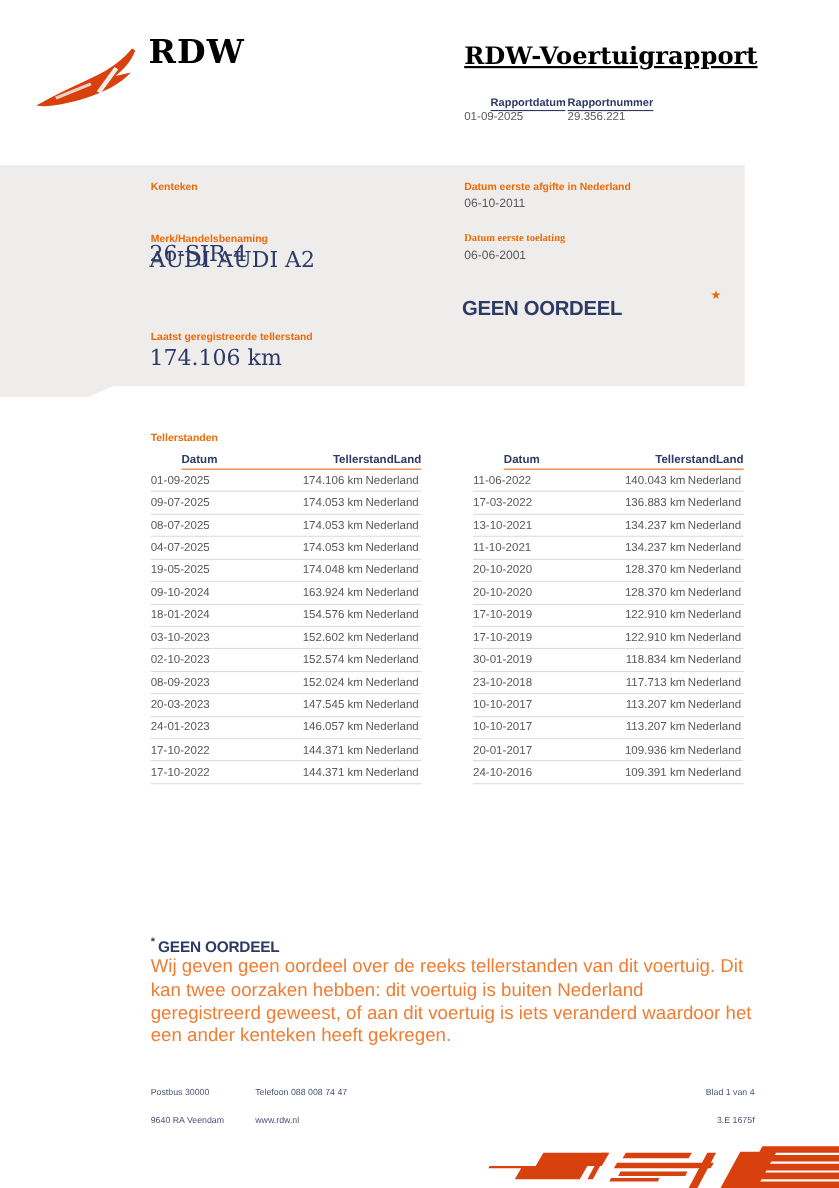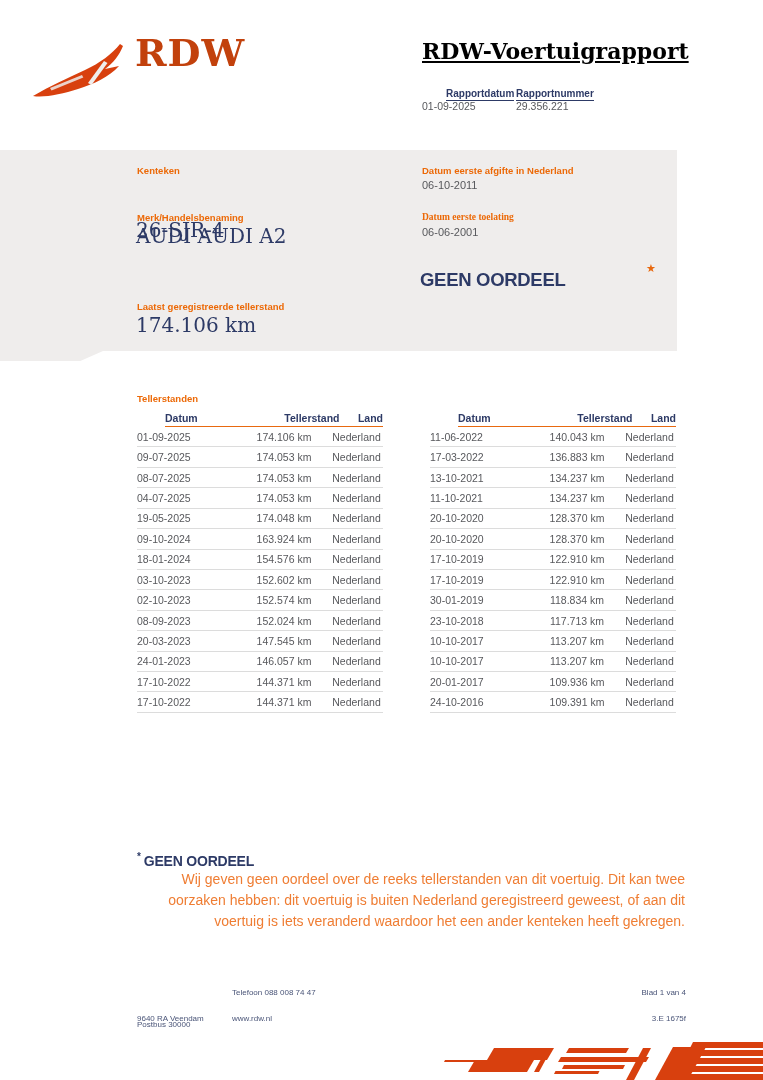--- a/index.html
+++ b/index.html
@@ -4,22 +4,22 @@
 <style>
   * { margin:0; padding:0; box-sizing:border-box; }
   html,body { background:#ffffff; }
   .page {
     position:relative; width:763px; height:1080px; background:#ffffff;
     font-family:"Liberation Sans", sans-serif; overflow:hidden;
   }
   .abs { position:absolute; }
 
   
-  .logo-word { font-family:"DejaVu Serif", serif; font-size:38px; font-weight:600;
-    color:#c2410c; letter-spacing:1px; }
+  .logo-word { font-family:"DejaVu Serif", serif; font-size:30px; font-weight:600;
+    color:#000000; letter-spacing:1px; }
   .doc-title { font-family:"DejaVu Serif", serif; font-size:22px; font-weight:600;
     color:#000000;text-decoration:underline; }
   .meta-label { font-size:10px; font-weight:bold; color:#2D3A66;
     border-bottom:1.5px solid #2D3A66; padding-bottom:1px; display:inline-block; }
   .meta-value { font-size:10.5px; color:#57585C; }
   .box-bg { left:0; top:150px; width:677px; height:201px; background:#EFEDEC; }
   .box-notch { left:0; top:351px; width:103px; height:10px; background:#EFEDEC;
     clip-path:polygon(0 0, 100% 0, 78% 100%, 0 100%); }
   .field-label { font-size:9.5px; font-weight:bold; color:#EC6907; }
   .field-value-serif { font-family:"DejaVu Serif", serif; font-size:20px; color:#2D3A66; }
@@ -28,27 +28,27 @@
   .verdict-star { font-size:11px; color:#E8690F; }
 
   
   .section-title { font-size:9.5px; font-weight:bold; color:#EC6907; }
   .odo-table { width:246px; font-size:10.5px; }
   .odo-head { display:flex; align-items:flex-end; height:17px;
     border-bottom:1.5px solid #E8690F; font-weight:bold; color:#2D3A66; padding-bottom:2px;margin-left:28px; }
   .odo-row { display:flex; align-items:center; height:20.43px; border-bottom:1px solid #DCDCDC;
     color:#57585C; }
   .c1 { width:101px; text-align:left; }
-  .c2 { width:92px; text-align:center; }
+  .c2 { width:92px; text-align:right; }
   .c3 { flex:1; text-align:center; }
 
   
   .fn-title { font-size:14px; font-weight:bold; color:#2D3A66; letter-spacing:-0.2px; }
   .fn-star { font-size:10px; color:#2D3A66; vertical-align:6px; margin-right:3px; }
-  .fn-body { font-size:14px; line-height:20.8px; color:#EF7D33;text-align:right; }
+  .fn-body { font-size:17px; line-height:20.8px; color:#EF7D33; }
 
   
   .foot { font-size:8px; color:#4A5578; }
   .foot-right { text-align:right; }
 </style>
 </head>
 <body>
 
 <div class="page">
 
@@ -281,21 +281,21 @@
           <span class="c3">Nederland</span>
         </div>
       </div>
   </div>
 
   <div class="abs fn-title" style="left:137px; top:851px;">
     <span class="fn-star">*</span><span>GEEN OORDEEL</span>
   </div>
   <div class="abs fn-body" style="left:137px; top:869px; width:548px;">Wij geven geen oordeel over de reeks tellerstanden van dit voertuig. Dit kan twee oorzaken hebben: dit voertuig is buiten Nederland geregistreerd geweest, of aan dit voertuig is iets veranderd waardoor het een ander kenteken heeft gekregen.</div>
 
-  <div class="abs foot" style="left:137px; top:988px;margin-top:32px;">Postbus 30000</div>
+  <div class="abs foot" style="left:137px; top:988px;">Postbus 30000</div>
   <div class="abs foot" style="left:137px; top:1014px;">9640 RA Veendam</div>
   <div class="abs foot" style="left:232px; top:988px;">Telefoon 088 008 74 47</div>
   <div class="abs foot" style="left:232px; top:1014px;">www.rdw.nl</div>
   <div class="abs foot foot-right" style="left:566px; top:988px; width:120px;">Blad 1 van 4</div>
   <div class="abs foot foot-right" style="left:566px; top:1014px; width:120px;">3.E 1675f</div>
 
   <div class="abs" style="left:430px; top:1041px; width:333px; height:39px; overflow:hidden;">
     <svg width="333" height="39" viewBox="0 0 333 39">
       <g fill="#D8400E">
         <path d="M14 21 L48 21 L49 19 L15 19 Z"></path>

